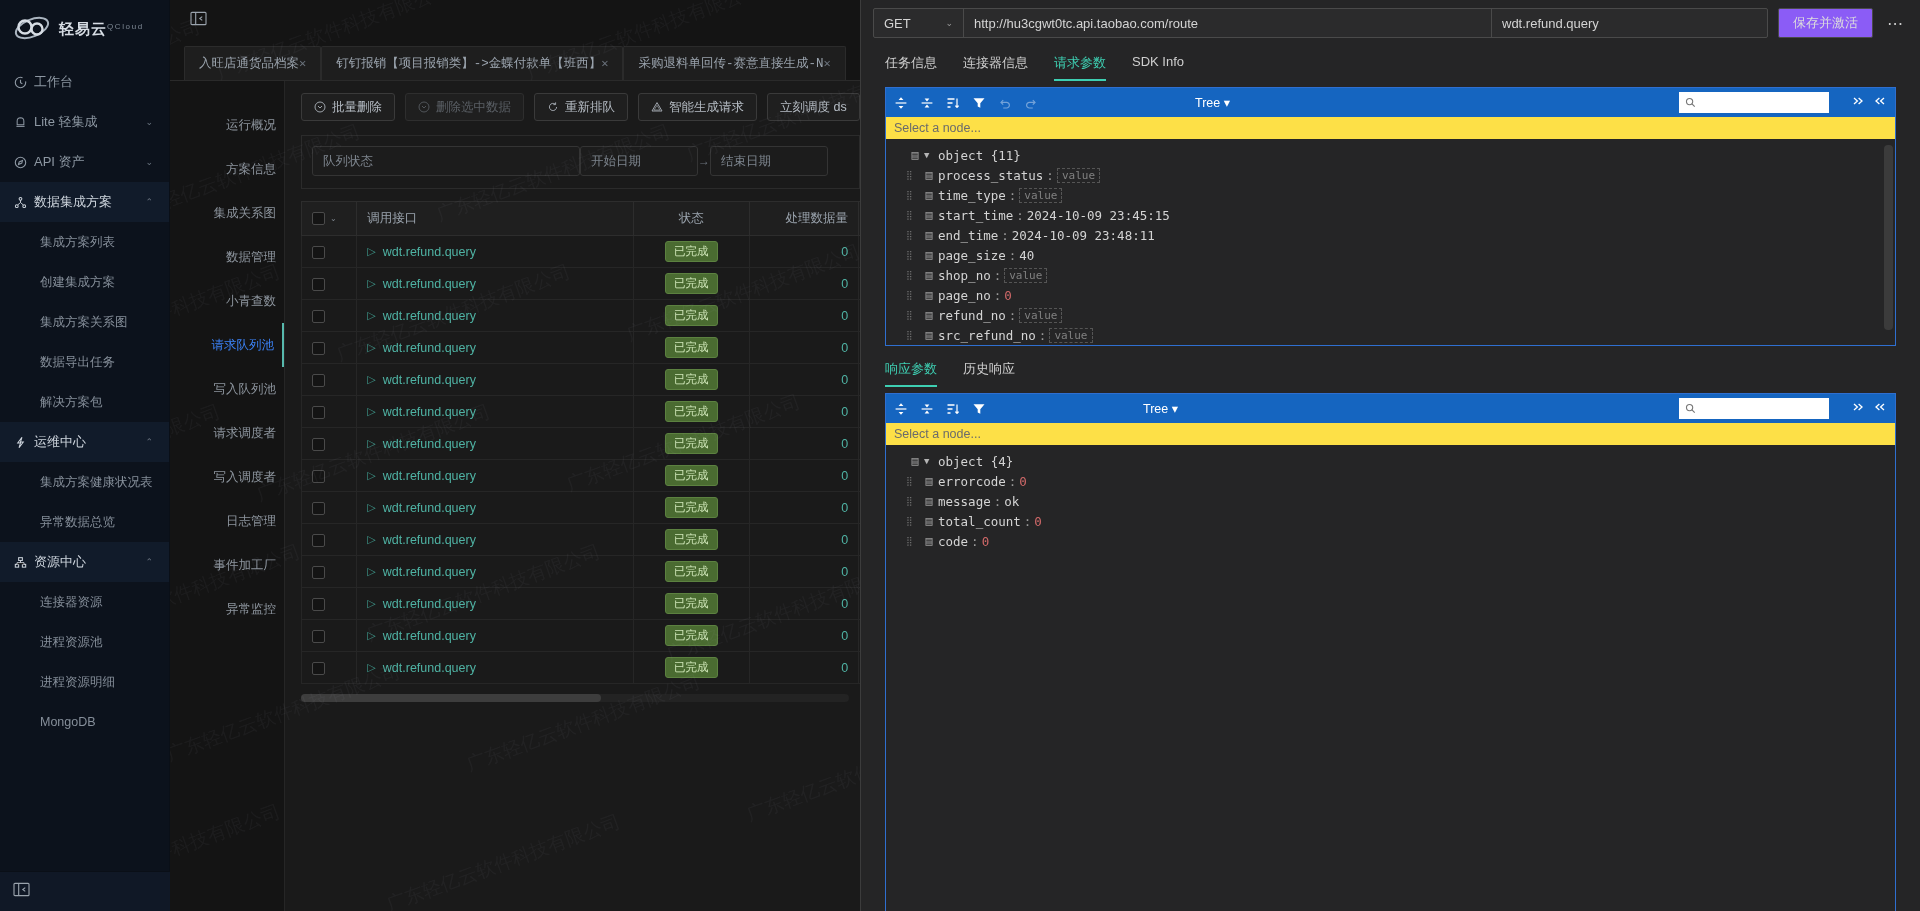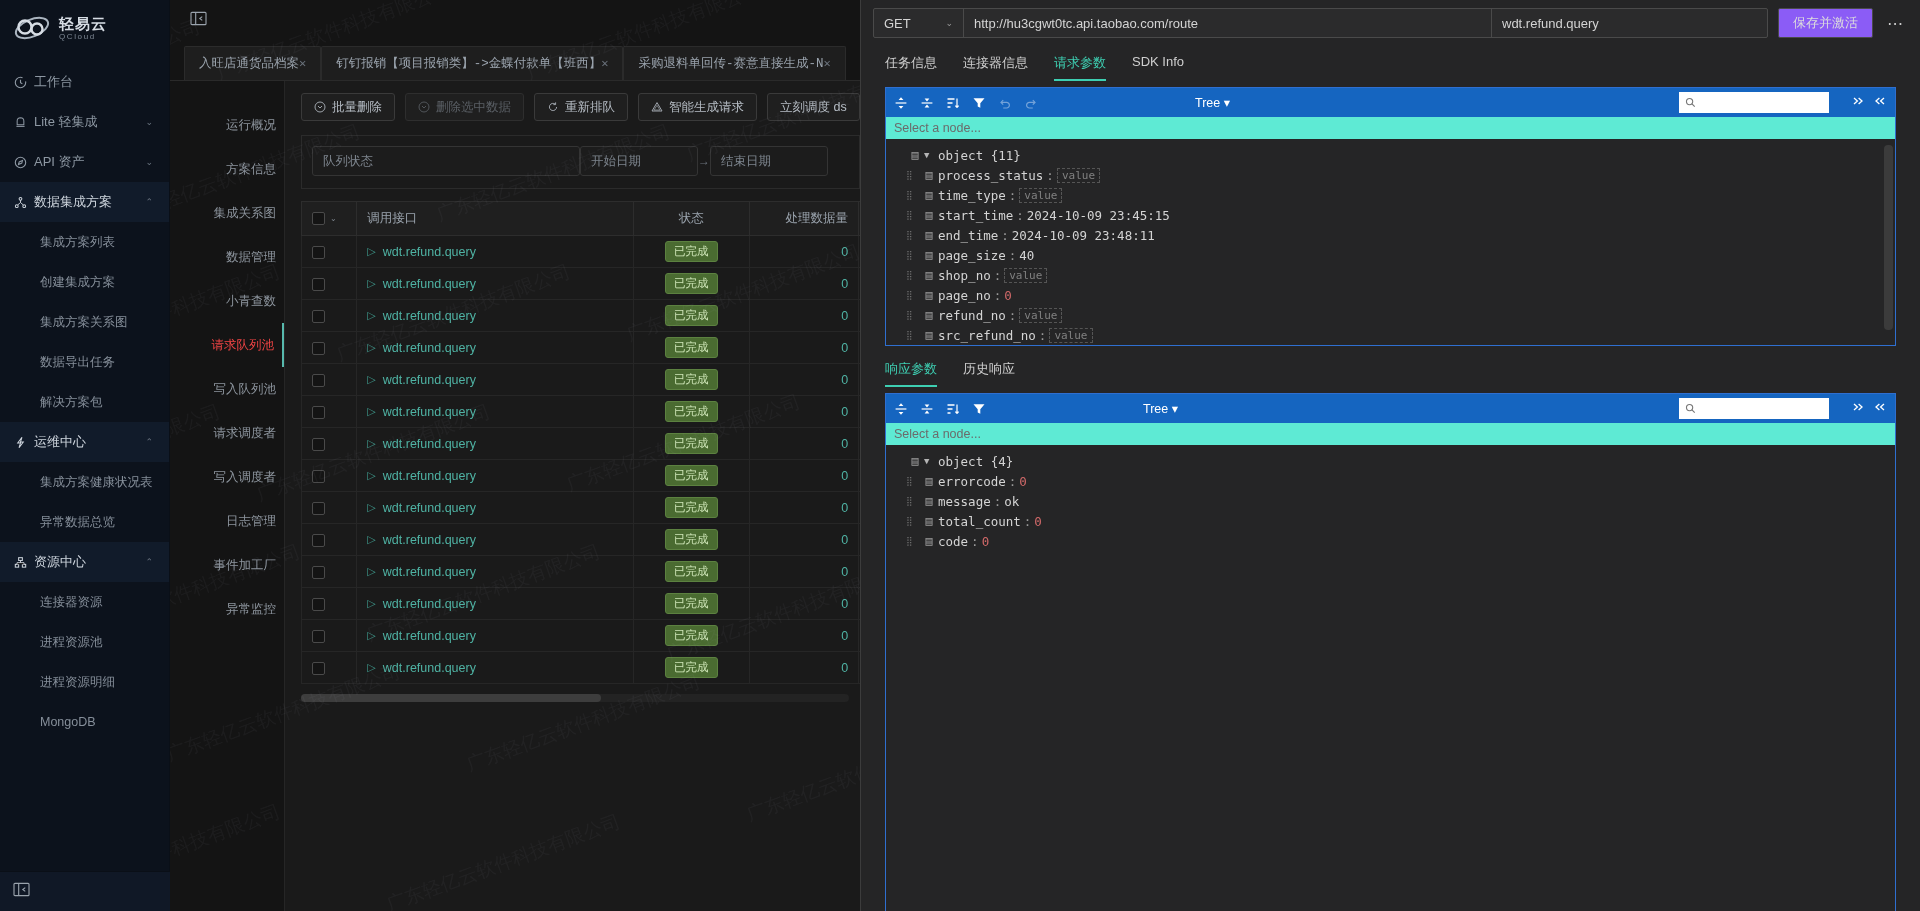--- a/index.html
+++ b/index.html
@@ -31,21 +31,21 @@
     width: 170px; height: 911px;
     background: #0c121c;
     border-right: 1px solid #0a0f17;
     z-index: 20;
   }
   .logo-row {
     height: 56px; display: flex; align-items: center; gap: 8px;
     padding-left: 13px;
   }
   .logo-mark { width: 38px; height: 30px; }
-  .logo-text { display: flex; flex-direction: column; line-height: 1; }
+  .logo-text { display: flex; flex-direction: row; line-height: 1; }
   .logo-cn { font-size: 15px; color: #d7dde4; letter-spacing: 1px; font-weight: bold;}
   .logo-en { font-size: 8px; color: #7e8894; letter-spacing: 1.6px; margin-top: 2px; }
 
   .nav { margin-top: 6px; }
   .nav-item {
     display: flex; align-items: center;
     height: 40px; padding-left: 14px;
     font-size: 13px; color: #8e98a3; position: relative;
     cursor: pointer;
   }
@@ -96,21 +96,21 @@
   }
   .submenu {
     width: 115px; background: #141414; padding-top: 22px;
     border-right: 1px solid #262626; flex: 0 0 115px;
   }
   .submenu-item {
     height: 44px; display: flex; align-items: center; justify-content: flex-end;
     padding-right: 8px; font-size: 12.5px; color: #8d959e; cursor: pointer;
     white-space: nowrap;
   }
-  .submenu-item.active { color: #ef4444; border-right: 2px solid #57b9ad; }
+  .submenu-item.active { color: #3b82f6; border-right: 2px solid #57b9ad; }
 
   .panel { flex: 1; padding: 12px 0 0 16px; overflow: hidden; }
 
   .btn-row { display: flex; gap: 10px; margin-bottom: 14px; }
   .btn {
     height: 28px; display: inline-flex; align-items: center; gap: 6px;
     padding: 0 12px; font-size: 12.5px;
     border: 1px solid #3a3a3a; background: #1f1f1f; color: #b6bdc5;
     border-radius: 3px; white-space: nowrap; cursor: pointer;
   }
@@ -209,21 +209,21 @@
     padding: 0 8px; gap: 12px;
   }
   .ed-toolbar .tb-ico { color: #ffffff; display: inline-flex; align-items: center; }
   .ed-mode { color: #ffffff; font-size: 12.5px; margin-left: 145px; }
   .ed-search {
     margin-left: auto; width: 150px; height: 21px; background: #ffffff;
     display: flex; align-items: center; padding: 0 6px; color: #777;
   }
   .ed-right-icons { display: flex; gap: 8px; padding-left: 10px; color: #fff; }
   .ed-sel {
-    height: 22px; background: #5eead4; color: #6b6b6b;
+    height: 22px; background: #fde047; color: #6b6b6b;
     font-size: 12.5px; display: flex; align-items: center; padding: 0 8px;
   }
   .ed-body {
     background: #252526; padding: 6px 0 6px 0; position: relative;
     font-family: "DejaVu Sans Mono", "Liberation Mono", monospace;
     font-size: 12.5px;
   }
   .jrow { display: flex; align-items: center; height: 20px; padding-left: 6px; }
   .jdrag { width: 14px; color: #6d6d6d; font-size: 9px; letter-spacing:1px;}
   .jbox { width: 18px; color: #9a9a9a; font-size: 12px; display:inline-flex; justify-content:center;}

